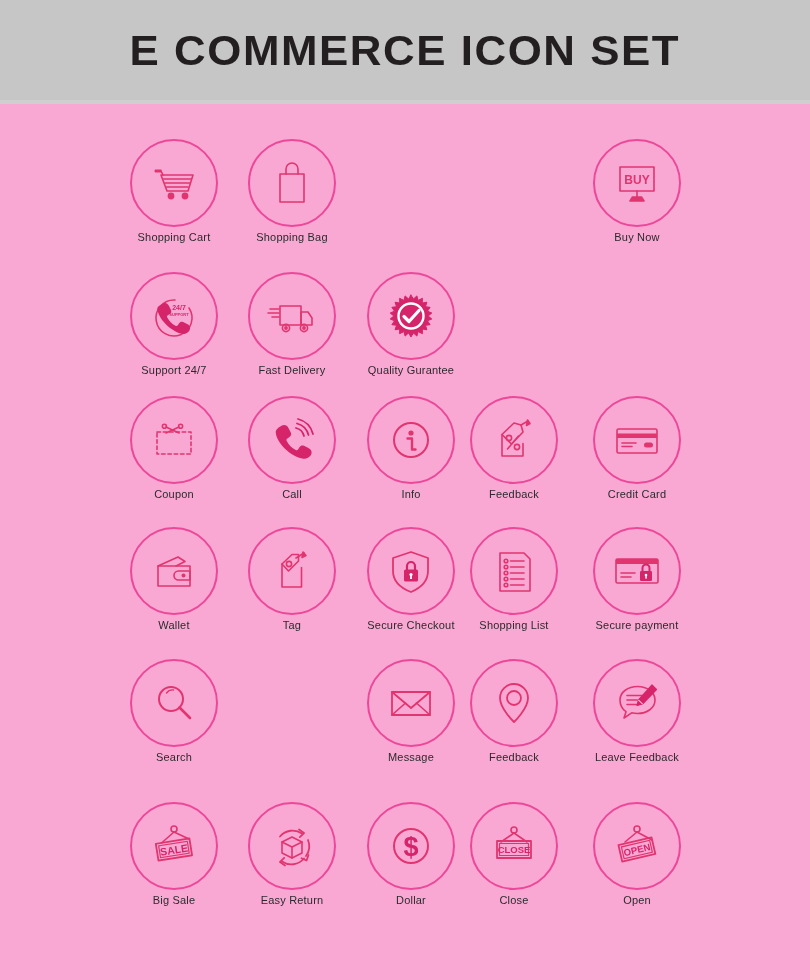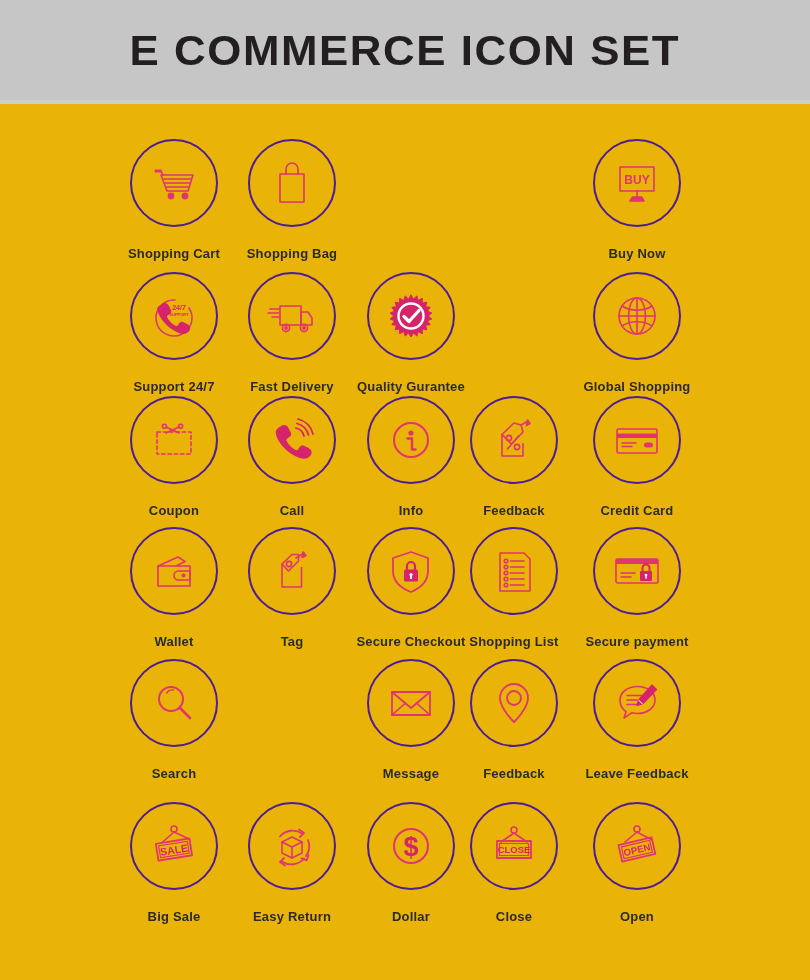--- a/index.html
+++ b/index.html
@@ -2,21 +2,21 @@
 <html><head>
 <meta charset="utf-8">
 <style>
   html,body{margin:0;padding:0;}
   body{
     width:810px;height:980px;
     background:#f7f8f8;
     font-family:"Liberation Sans", sans-serif;
     overflow:hidden;
   }
-  #page{position:relative;width:810px;height:980px;background:#eab308;}
+  #page{position:relative;width:810px;height:980px;background:#f9a8d4;}
 
   
   .header{
     position:absolute;left:0;top:0;width:810px;height:100px;
     background:#c6c6c6;
     display:flex;align-items:center;justify-content:center;
   }
   .header-sep{
     position:absolute;left:0;top:100px;width:810px;height:4px;
     background:#cfcfcf;
@@ -28,28 +28,28 @@
     transform:scaleX(1.02);
   }
 
   
   .grid{
     position:absolute;left:0;top:110px;width:810px;height:860px;
   }
   .cell{position:absolute;width:130px;text-align:center;}
   .disc{
     width:88px;height:88px;margin:0 auto;
-    border:2px solid #4c1d95;border-radius:50%;
+    border:2px solid #ec4899;border-radius:50%;
     box-sizing:border-box;
     display:flex;align-items:center;justify-content:center;
   }
   .disc svg{display:block;}
   .label{
-    margin-top:20px;
-    font-size:13px;font-weight:bold;color:#2b2b2b;
+    margin-top:4px;
+    font-size:11px;font-weight:normal;color:#2b2b2b;
     letter-spacing:.2px;line-height:1.1;
     font-family:"Liberation Sans", sans-serif;
   }
 </style>
 </head>
 <body>
 
 <div id="page">
 
   <div class="header">
@@ -124,33 +124,20 @@
       </div>
       <div class="cell" style="left: 346px; top: 162px;">
         <div class="disc">
           <svg width="52" height="52" viewBox="0 0 52 52" fill="none" stroke="#e0356f" stroke-width="1.6" stroke-linecap="round" stroke-linejoin="round">
       <polygon points="26.0,5.0 28.4,9.0 31.9,5.9 33.1,10.4 37.4,8.3 37.3,13.0 41.9,12.2 40.5,16.7 45.1,17.3 42.5,21.2 46.8,23.0 43.2,26.0 46.8,29.0 42.5,30.8 45.1,34.7 40.5,35.3 41.9,39.8 37.3,39.0 37.4,43.7 33.1,41.6 31.9,46.1 28.4,43.0 26.0,47.0 23.6,43.0 20.1,46.1 18.9,41.6 14.6,43.7 14.7,39.0 10.1,39.8 11.5,35.3 6.9,34.7 9.5,30.8 5.2,29.0 8.8,26.0 5.2,23.0 9.5,21.2 6.9,17.3 11.5,16.7 10.1,12.2 14.7,13.0 14.6,8.3 18.9,10.4 20.1,5.9 23.6,9.0 " fill="#d6246a" stroke="#d6246a" stroke-width="1"></polygon>
       <circle cx="26" cy="26" r="12.5" fill="none" stroke="#fff" stroke-width="2.4"></circle>
       <path d="M19 26.5 L24 31.5 L34 20.5" stroke="#fff" stroke-width="3.2" fill="none"></path>
           </svg>
         </div>
         <div class="label">Quality Gurantee</div>
-      </div>
-      <div class="cell" style="left: 572px; top: 162px;">
-        <div class="disc">
-          <svg width="52" height="52" viewBox="0 0 52 52" fill="none" stroke="#e0356f" stroke-width="1.6" stroke-linecap="round" stroke-linejoin="round">
-    <circle cx="26" cy="26" r="18"></circle>
-    <ellipse cx="26" cy="26" rx="8.5" ry="18"></ellipse>
-    <line x1="8" y1="26" x2="44" y2="26"></line>
-    <path d="M11 16c4 2.6 9 4.2 15 4.2S37 18.6 41 16"></path>
-    <path d="M11 36c4-2.6 9-4.2 15-4.2S37 33.4 41 36"></path>
-    <line x1="26" y1="8" x2="26" y2="44"></line>
-          </svg>
-        </div>
-        <div class="label">Global Shopping</div>
       </div>
       <div class="cell" style="left: 109px; top: 286px;">
         <div class="disc">
           <svg width="52" height="52" viewBox="0 0 52 52" fill="none" stroke="#e0356f" stroke-width="1.6" stroke-linecap="round" stroke-linejoin="round">
     <rect x="9" y="18" width="34" height="22" stroke-dasharray="3.5 2.8"></rect>
     <line x1="18" y1="13" x2="31" y2="19"></line>
     <line x1="31" y1="13" x2="18" y2="19"></line>
     <circle cx="16.4" cy="12.2" r="2"></circle>
     <circle cx="32.6" cy="12.2" r="2"></circle>
           </svg>

